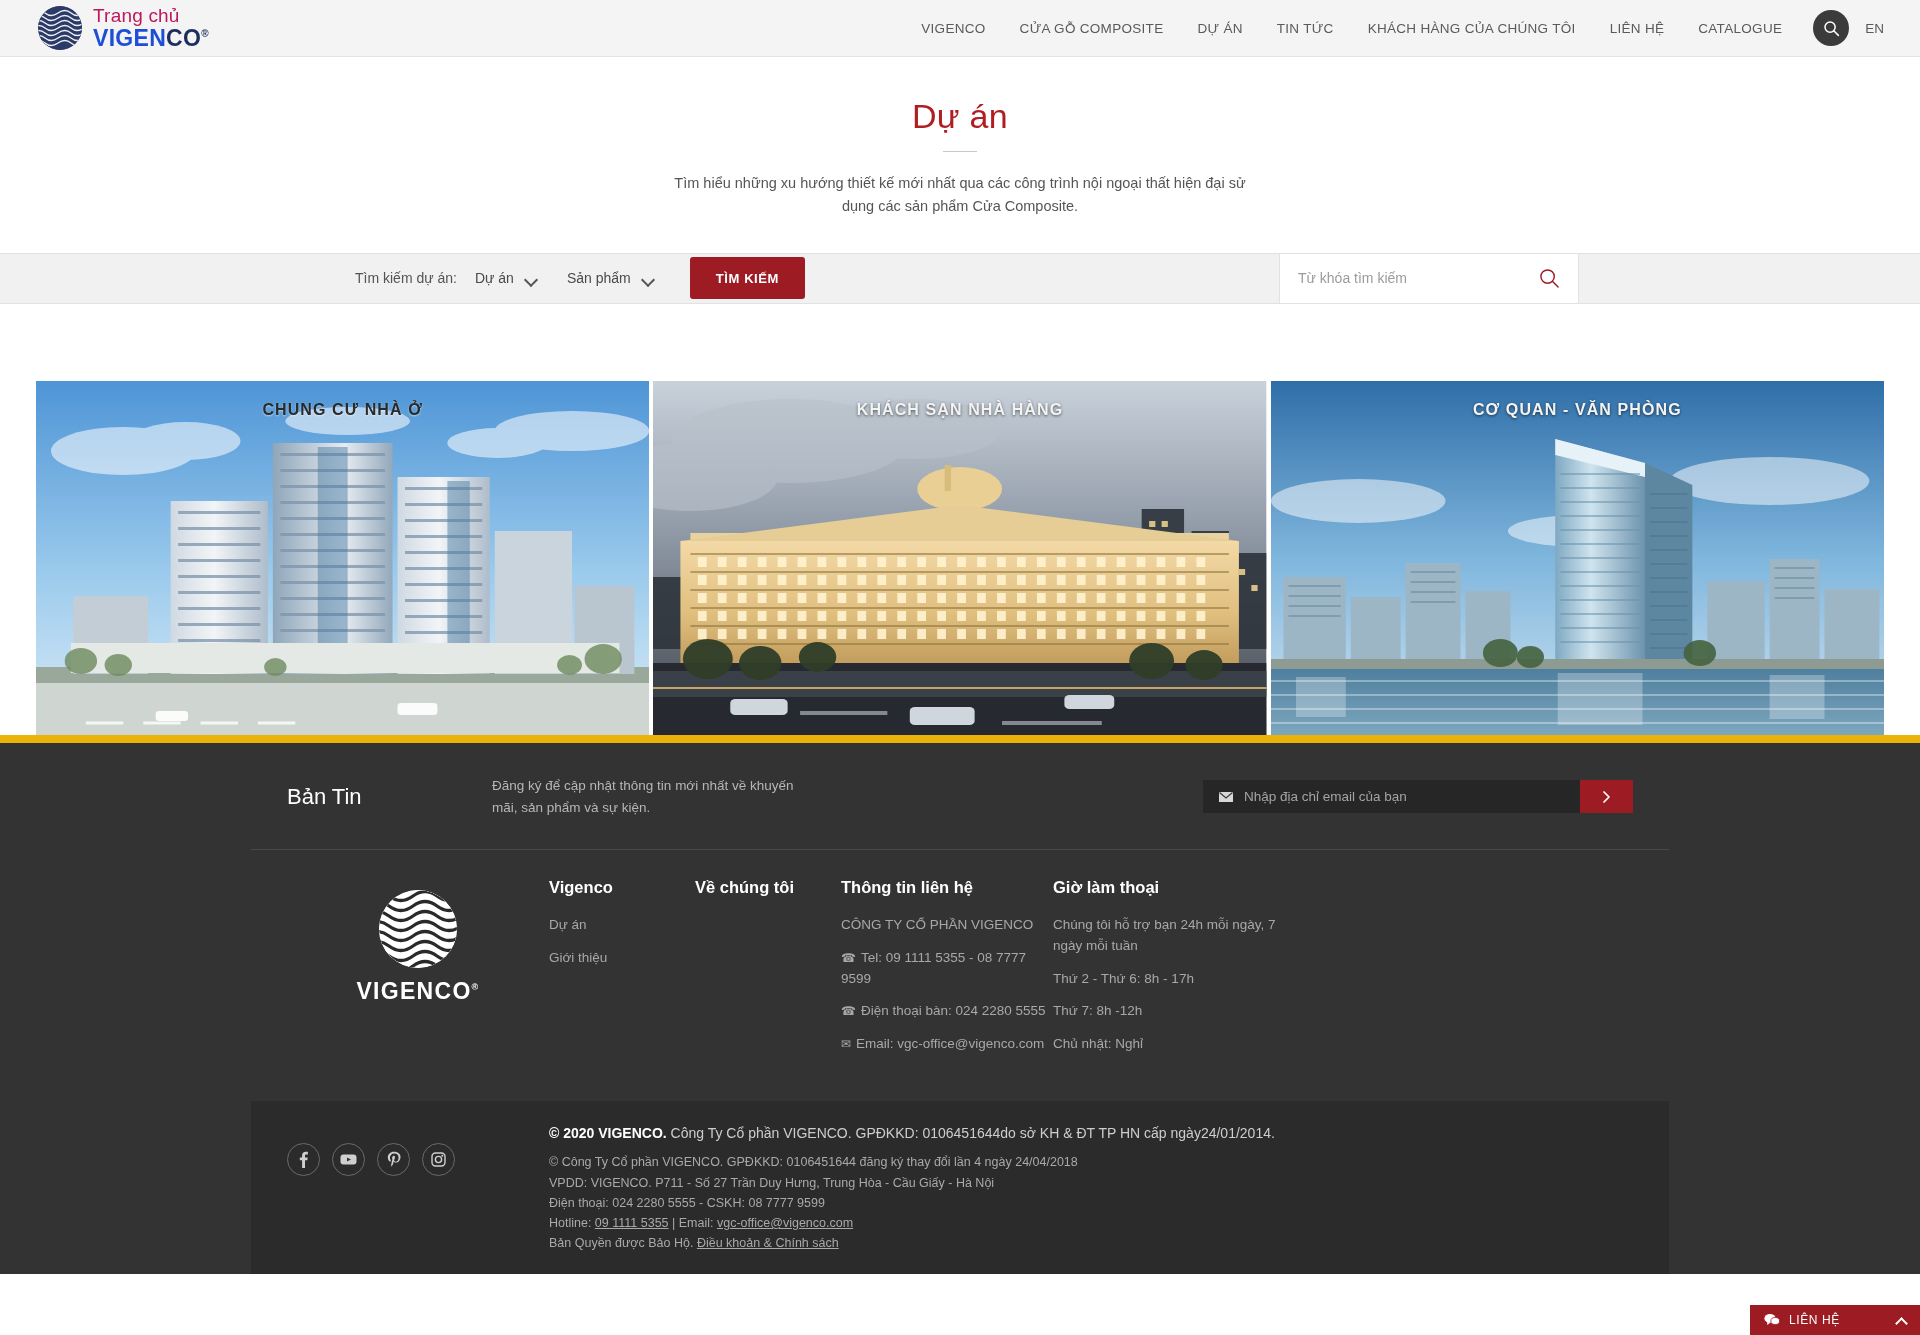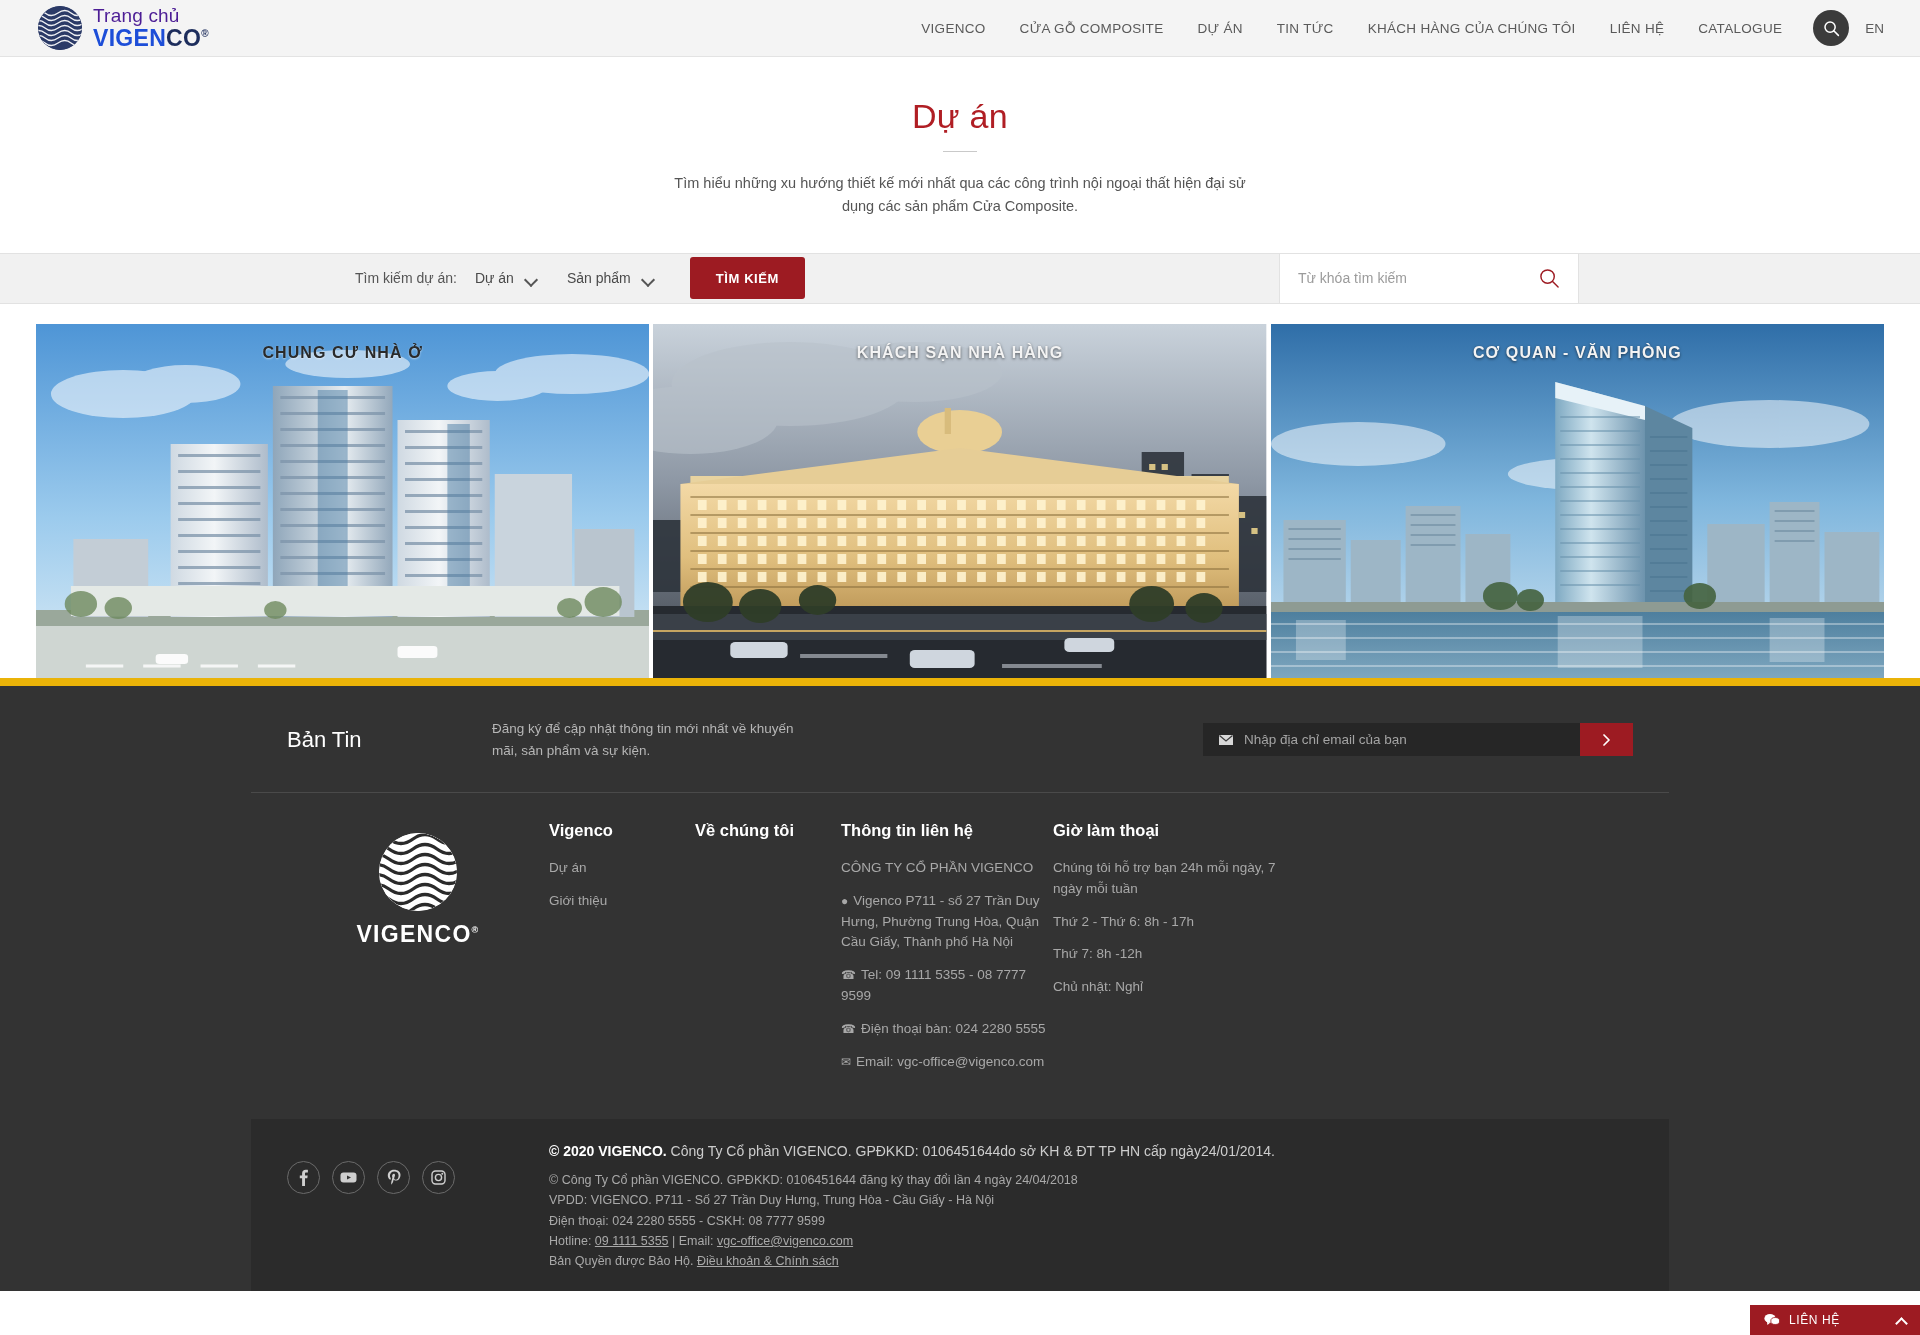--- a/index.html
+++ b/index.html
@@ -22,21 +22,21 @@
   }
   .brand { display:flex; align-items:center; margin-left:38px; }
   .brand-mark {
     width:44px; height:44px; border-radius:50%;
     background:#2b3a67;
     position:relative; overflow:hidden;
     flex:none;
   }
   .brand-mark svg { position:absolute; inset:0; }
   .brand-text { margin-left:11px; line-height:1; }
-  .brand-top { font-size:19px; color:#4c1d95; font-weight:400; letter-spacing:.2px; }
+  .brand-top { font-size:19px; color:#be185d; font-weight:400; letter-spacing:.2px; }
   .brand-bottom { font-size:23px; font-weight:bold; letter-spacing:.3px; margin-top:2px; }
   .brand-bottom .vi { color:#1d4ed8; }
   .brand-bottom .co { color:#1d2d5c; }
   .brand-bottom .reg { font-size:10px; vertical-align:super; color:#1d2d5c; }
 
   .nav {
     margin-left:auto;
     display:flex; align-items:center;
     margin-right:28px;
   }
@@ -104,21 +104,21 @@
     padding:0 18px;
   }
   .keyword-box input {
     flex:1; border:none; outline:none;
     font-size:14px; color:#444;
     font-family:"Liberation Sans", sans-serif;
   }
   .keyword-box input::placeholder { color:#9b9b9b; }
 
   
-  .cards { display:flex; gap:4px; padding:20px 36px 0; }
+  .cards { display:flex; gap:4px; padding:33px 36px 0;margin-top:44px; }
   .card {
     flex:1; height:354px; position:relative;
     overflow:hidden; cursor:pointer;
   }
   .card-label {
     position:absolute; top:0; left:0; right:0;
     text-align:center; padding-top:20px;
     color:#2a2a2a; font-size:16px; font-weight:bold;
     letter-spacing:1.1px; z-index:4;
     text-shadow:0 1px 2px rgba(255,255,255,.55);
@@ -766,21 +766,20 @@
         <a href="#">Giới thiệu</a>
       </div>
 
       <div class="foot-col">
         <div class="foot-h">Về chúng tôi</div>
       </div>
 
       <div class="foot-col contact">
         <div class="foot-h">Thông tin liên hệ</div>
         <p>CÔNG TY CỔ PHẦN VIGENCO</p>
-        <p><span class="fi">●</span><span>Vigenco P711 - số 27 Trần Duy Hưng, Phường Trung Hòa, Quận Cầu Giấy, Thành phố Hà Nội</span></p>
         <p><span class="fi">☎</span><span>Tel: 09 1111 5355 - 08 7777 9599</span></p>
         <p><span class="fi">☎</span><span>Điện thoại bàn: 024 2280 5555</span></p>
         <p><span class="fi">✉</span><span>Email: vgc-office@vigenco.com</span></p>
       </div>
 
       <div class="foot-col hours">
         <div class="foot-h">Giờ làm thoại</div>
         <p>Chúng tôi hỗ trợ bạn 24h mỗi ngày, 7 ngày mỗi tuần</p>
         <p>Thứ 2 - Thứ 6: 8h - 17h</p>
         <p>Thứ 7: 8h -12h</p>

